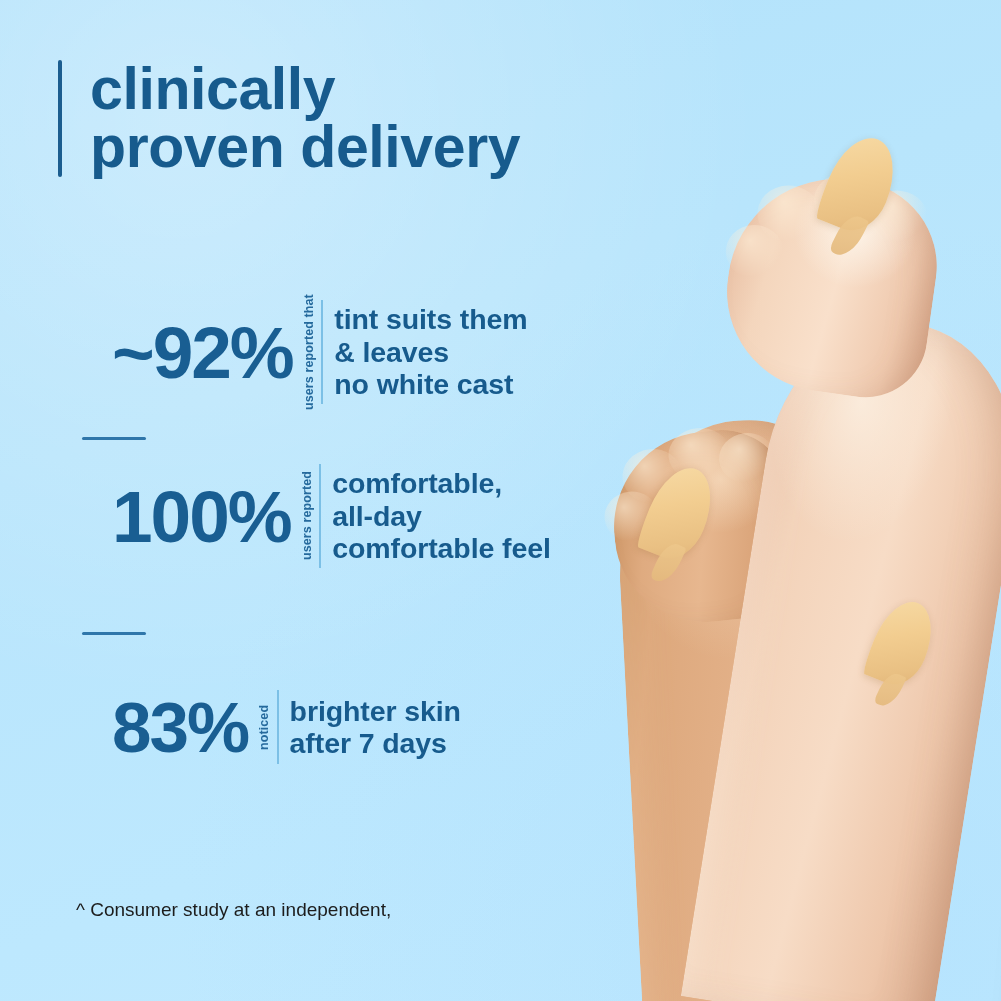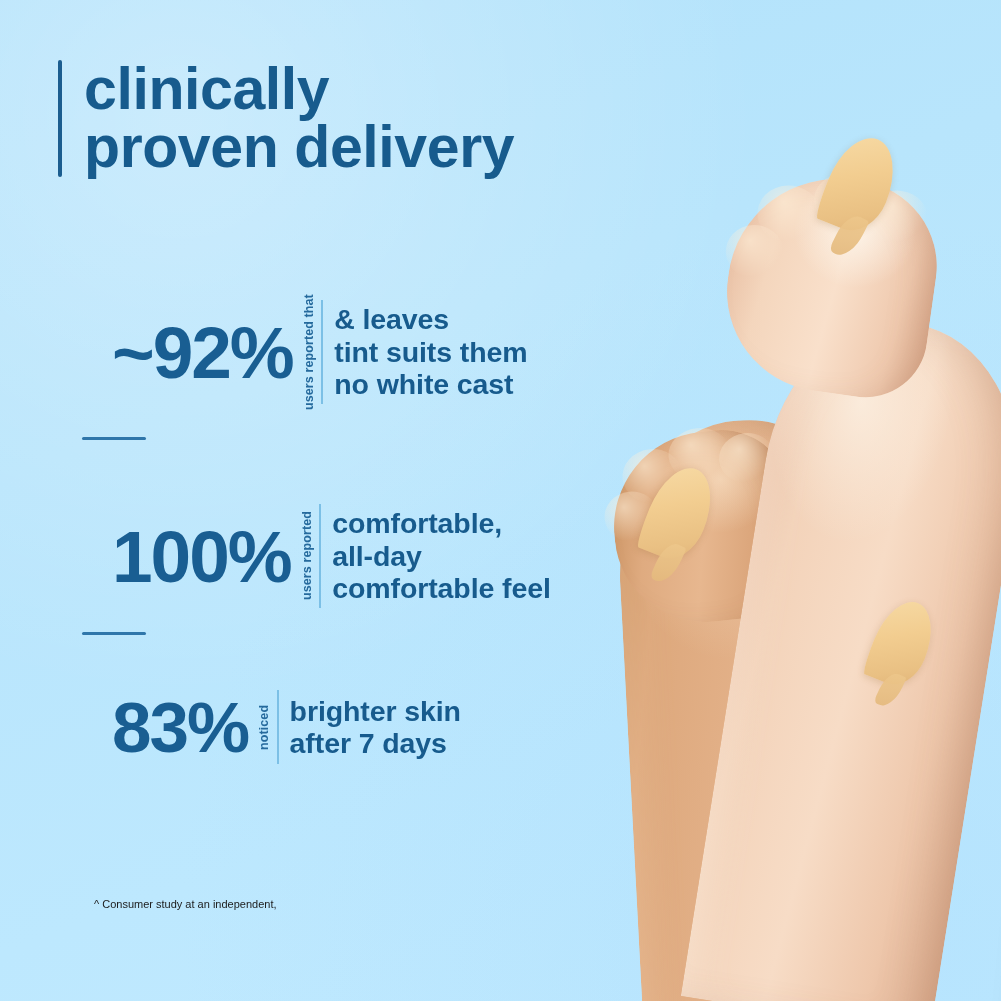--- a/index.html
+++ b/index.html
@@ -47,35 +47,36 @@
     margin-right: 22px;
     flex: none;
   }
   .headline {
     color: #175b8d;
     font-size: 59px;
     font-weight: bold;
     line-height: 0.99;
     letter-spacing: -0.4px;
     white-space: nowrap;
+    margin-left: 6px;
   }
   .headline .line {
     display: block;
   }
 
   
   .stat {
     position: absolute;
     display: flex;
     align-items: center;
     left: 80px;
     margin-left: 32px;
   }
   #stat-0 { top: 300px; }
-  #stat-1 { top: 504px; }
+  #stat-1 { top: 464px; }
   #stat-2 { top: 690px; align-items: center; }
 
   .stat-figure {
     color: #195e92;
     font-weight: bold;
     font-size: 73px;
     line-height: 1;
     letter-spacing: -2px;
     white-space: nowrap;
     flex: none;
@@ -132,24 +133,24 @@
     height: 3px;
     background: #2f76aa;
     border-radius: 2px;
   }
   #divider-0 { top: 437px; }
   #divider-1 { top: 632px; }
 
   
   .footnote {
     position: absolute;
-    left: 94px;
+    left: 76px;
     top: 897px;
     color: #1c1c1c;
-    font-size: 11px;
+    font-size: 19px;
     line-height: 1.42;
     font-weight: normal;
   }
   .footnote .line { display: block; }
   .footnote .line.indent { padding-left: 11px; }
 
   
   .photo {
     position: absolute;
     left: 520px;
@@ -318,22 +319,22 @@
     </div>
   </div>
 
   <div class="stat" id="stat-0">
     <div class="stat-figure">~92%</div>
     <div class="stat-vlabel-wrap">
       <div class="stat-vlabel">users reported that</div>
       <div class="stat-vrule"></div>
     </div>
     <div class="stat-desc">
+      <span class="line">tint suits them</span>
       <span class="line">&amp; leaves</span>
-      <span class="line">tint suits them</span>
       <span class="line">no white cast</span>
     </div>
   </div>
 
   <div class="divider" id="divider-0"></div>
 
   <div class="stat" id="stat-1">
     <div class="stat-figure">100%</div>
     <div class="stat-vlabel-wrap">
       <div class="stat-vlabel">users reported</div>

